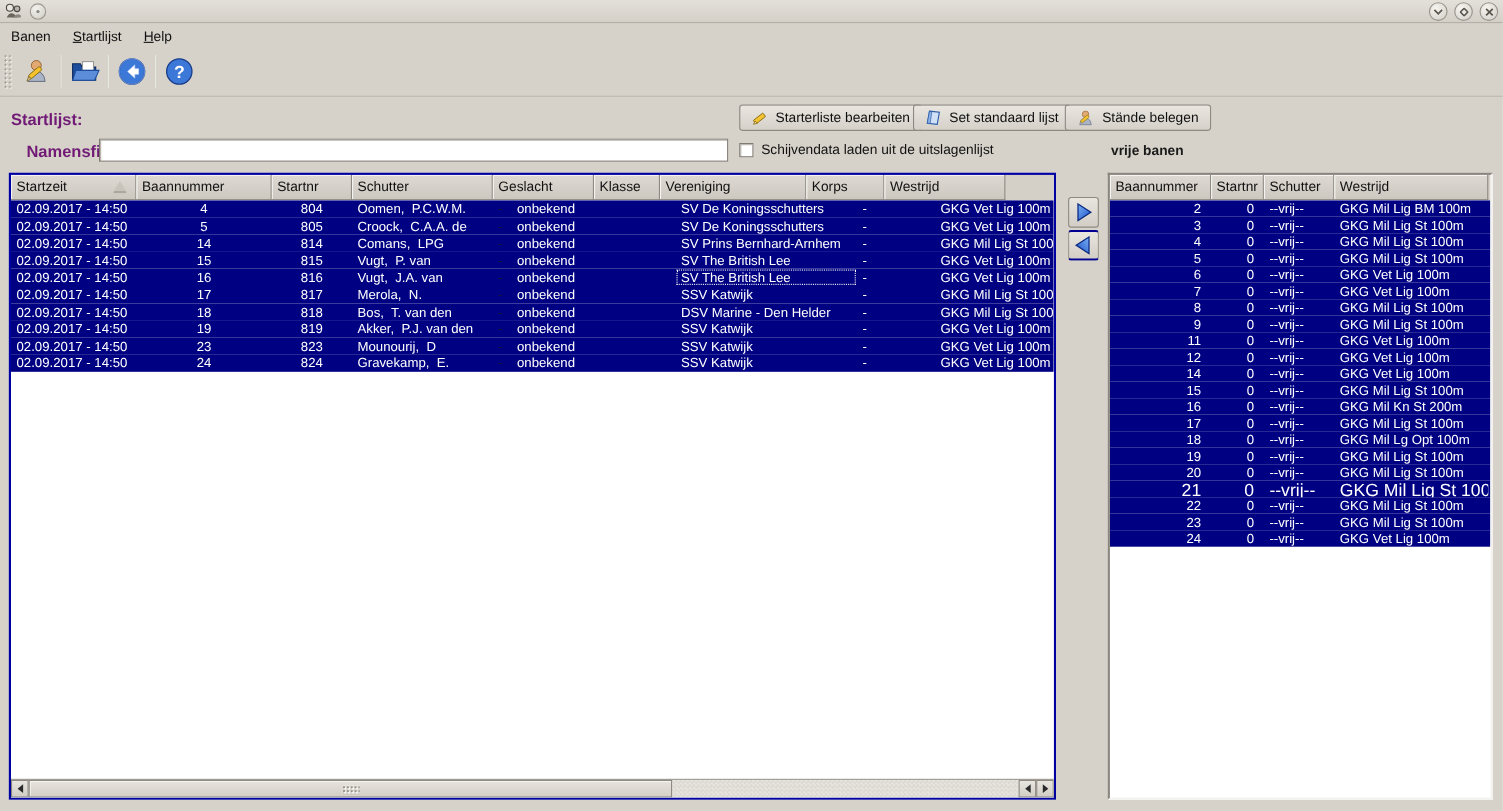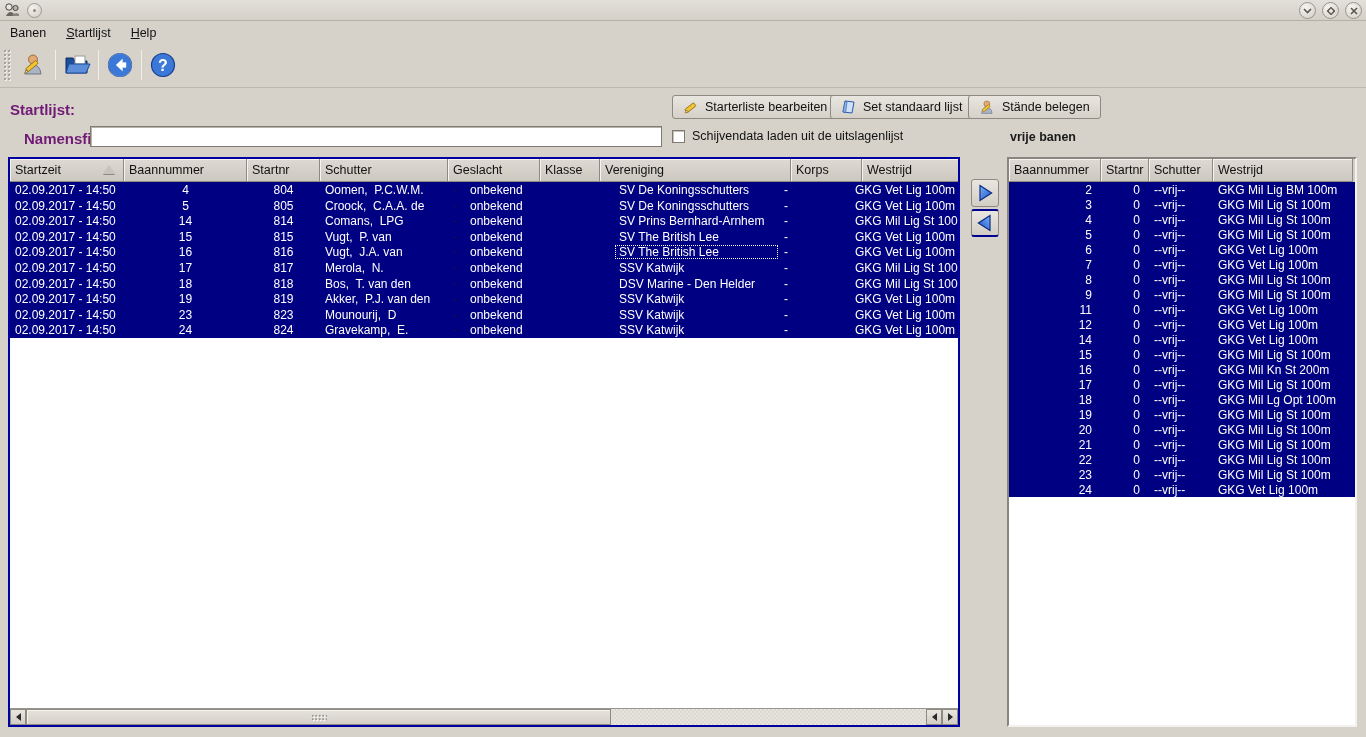--- a/index.html
+++ b/index.html
@@ -198,21 +198,21 @@
   <span class="vrije-banen">vrije banen</span>
 
   <div class="tablebox left">
     <div class="thead">
         <div class="th" style="width: 114px;">Startzeit<span class="sort-tri"></span></div>
         <div class="th" style="width: 123px;">Baannummer</div>
         <div class="th" style="width: 73px;">Startnr</div>
         <div class="th" style="width: 128px;">Schutter</div>
         <div class="th" style="width: 92px;">Geslacht</div>
         <div class="th" style="width: 60px;">Klasse</div>
-        <div class="th" style="width: 191px;">Vereniging</div>
+        <div class="th" style="width: 133px;">Vereniging</div>
         <div class="th" style="width: 71px;">Korps</div>
         <div class="th" style="width: 110px;">Westrijd</div>
       </div>
     <div class="tbody">
         <div class="tr sel" style="height: 15.6px; font-size: 12px;"><div class="td a-left" style="width: 114px;">02.09.2017 - 14:50</div><div class="td a-center" style="width: 123px;">4</div><div class="td a-center" style="width: 73px;">804</div><div class="td a-left" style="width: 128px;">Oomen,  P.C.W.M.</div><div class="td a-left" style="width: 92px;"><span class="dash">-</span>onbekend</div><div class="td a-left" style="width: 74px;"></div><div class="td a-left" style="width: 165px;">SV De Koningsschutters</div><div class="td a-left" style="width: 71px;">-</div><div class="td a-left" style="width: 110px;">GKG Vet Lig 100m</div></div>
         <div class="tr sel" style="height: 15.6px; font-size: 12px;"><div class="td a-left" style="width: 114px;">02.09.2017 - 14:50</div><div class="td a-center" style="width: 123px;">5</div><div class="td a-center" style="width: 73px;">805</div><div class="td a-left" style="width: 128px;">Croock,  C.A.A. de</div><div class="td a-left" style="width: 92px;"><span class="dash">-</span>onbekend</div><div class="td a-left" style="width: 74px;"></div><div class="td a-left" style="width: 165px;">SV De Koningsschutters</div><div class="td a-left" style="width: 71px;">-</div><div class="td a-left" style="width: 110px;">GKG Vet Lig 100m</div></div>
         <div class="tr sel" style="height: 15.6px; font-size: 12px;"><div class="td a-left" style="width: 114px;">02.09.2017 - 14:50</div><div class="td a-center" style="width: 123px;">14</div><div class="td a-center" style="width: 73px;">814</div><div class="td a-left" style="width: 128px;">Comans,  LPG</div><div class="td a-left" style="width: 92px;"><span class="dash">-</span>onbekend</div><div class="td a-left" style="width: 74px;"></div><div class="td a-left" style="width: 165px;">SV Prins Bernhard-Arnhem</div><div class="td a-left" style="width: 71px;">-</div><div class="td a-left" style="width: 110px;">GKG Mil Lig St 100m</div></div>
         <div class="tr sel" style="height: 15.6px; font-size: 12px;"><div class="td a-left" style="width: 114px;">02.09.2017 - 14:50</div><div class="td a-center" style="width: 123px;">15</div><div class="td a-center" style="width: 73px;">815</div><div class="td a-left" style="width: 128px;">Vugt,  P. van</div><div class="td a-left" style="width: 92px;"><span class="dash">-</span>onbekend</div><div class="td a-left" style="width: 74px;"></div><div class="td a-left" style="width: 165px;">SV The British Lee</div><div class="td a-left" style="width: 71px;">-</div><div class="td a-left" style="width: 110px;">GKG Vet Lig 100m</div></div>
         <div class="tr sel" style="height: 15.6px; font-size: 12px;"><div class="td a-left" style="width: 114px;">02.09.2017 - 14:50</div><div class="td a-center" style="width: 123px;">16</div><div class="td a-center" style="width: 73px;">816</div><div class="td a-left" style="width: 128px;">Vugt,  J.A. van</div><div class="td a-left" style="width: 92px;"><span class="dash">-</span>onbekend</div><div class="td a-left" style="width: 74px;"></div><div class="td a-left focus-cell" style="width: 165px;">SV The British Lee</div><div class="td a-left" style="width: 71px;">-</div><div class="td a-left" style="width: 110px;">GKG Vet Lig 100m</div></div>
         <div class="tr sel" style="height: 15.6px; font-size: 12px;"><div class="td a-left" style="width: 114px;">02.09.2017 - 14:50</div><div class="td a-center" style="width: 123px;">17</div><div class="td a-center" style="width: 73px;">817</div><div class="td a-left" style="width: 128px;">Merola,  N.</div><div class="td a-left" style="width: 92px;"><span class="dash">-</span>onbekend</div><div class="td a-left" style="width: 74px;"></div><div class="td a-left" style="width: 165px;">SSV Katwijk</div><div class="td a-left" style="width: 71px;">-</div><div class="td a-left" style="width: 110px;">GKG Mil Lig St 100m</div></div>
@@ -278,20 +278,20 @@
         <div class="tr sel" style="height: 15px; font-size: 12px;"><div class="td a-right" style="width: 92px;">9</div><div class="td a-right" style="width: 48px;">0</div><div class="td a-left" style="width: 64px;">--vrij--</div><div class="td a-left" style="width: 140px;">GKG Mil Lig St 100m</div></div>
         <div class="tr sel" style="height: 15px; font-size: 12px;"><div class="td a-right" style="width: 92px;">11</div><div class="td a-right" style="width: 48px;">0</div><div class="td a-left" style="width: 64px;">--vrij--</div><div class="td a-left" style="width: 140px;">GKG Vet Lig 100m</div></div>
         <div class="tr sel" style="height: 15px; font-size: 12px;"><div class="td a-right" style="width: 92px;">12</div><div class="td a-right" style="width: 48px;">0</div><div class="td a-left" style="width: 64px;">--vrij--</div><div class="td a-left" style="width: 140px;">GKG Vet Lig 100m</div></div>
         <div class="tr sel" style="height: 15px; font-size: 12px;"><div class="td a-right" style="width: 92px;">14</div><div class="td a-right" style="width: 48px;">0</div><div class="td a-left" style="width: 64px;">--vrij--</div><div class="td a-left" style="width: 140px;">GKG Vet Lig 100m</div></div>
         <div class="tr sel" style="height: 15px; font-size: 12px;"><div class="td a-right" style="width: 92px;">15</div><div class="td a-right" style="width: 48px;">0</div><div class="td a-left" style="width: 64px;">--vrij--</div><div class="td a-left" style="width: 140px;">GKG Mil Lig St 100m</div></div>
         <div class="tr sel" style="height: 15px; font-size: 12px;"><div class="td a-right" style="width: 92px;">16</div><div class="td a-right" style="width: 48px;">0</div><div class="td a-left" style="width: 64px;">--vrij--</div><div class="td a-left" style="width: 140px;">GKG Mil Kn St 200m</div></div>
         <div class="tr sel" style="height: 15px; font-size: 12px;"><div class="td a-right" style="width: 92px;">17</div><div class="td a-right" style="width: 48px;">0</div><div class="td a-left" style="width: 64px;">--vrij--</div><div class="td a-left" style="width: 140px;">GKG Mil Lig St 100m</div></div>
         <div class="tr sel" style="height: 15px; font-size: 12px;"><div class="td a-right" style="width: 92px;">18</div><div class="td a-right" style="width: 48px;">0</div><div class="td a-left" style="width: 64px;">--vrij--</div><div class="td a-left" style="width: 140px;">GKG Mil Lg Opt 100m</div></div>
         <div class="tr sel" style="height: 15px; font-size: 12px;"><div class="td a-right" style="width: 92px;">19</div><div class="td a-right" style="width: 48px;">0</div><div class="td a-left" style="width: 64px;">--vrij--</div><div class="td a-left" style="width: 140px;">GKG Mil Lig St 100m</div></div>
         <div class="tr sel" style="height: 15px; font-size: 12px;"><div class="td a-right" style="width: 92px;">20</div><div class="td a-right" style="width: 48px;">0</div><div class="td a-left" style="width: 64px;">--vrij--</div><div class="td a-left" style="width: 140px;">GKG Mil Lig St 100m</div></div>
-        <div class="tr sel" style="height: 15px; font-size: 12px;"><div class="td a-right" style="width: 92px;">21</div><div class="td a-right" style="width: 48px;">0</div><div class="td a-left" style="width: 64px;">--vrij--</div><div class="td a-left" style="width: 140px;">GKG Mil Lig St 100m</div></div>
+        <div class="tr sel" style="height: 15px; font-size: 16px;"><div class="td a-right" style="width: 92px;">21</div><div class="td a-right" style="width: 48px;">0</div><div class="td a-left" style="width: 64px;">--vrij--</div><div class="td a-left" style="width: 140px;">GKG Mil Lig St 100m</div></div>
         <div class="tr sel" style="height: 15px; font-size: 12px;"><div class="td a-right" style="width: 92px;">22</div><div class="td a-right" style="width: 48px;">0</div><div class="td a-left" style="width: 64px;">--vrij--</div><div class="td a-left" style="width: 140px;">GKG Mil Lig St 100m</div></div>
         <div class="tr sel" style="height: 15px; font-size: 12px;"><div class="td a-right" style="width: 92px;">23</div><div class="td a-right" style="width: 48px;">0</div><div class="td a-left" style="width: 64px;">--vrij--</div><div class="td a-left" style="width: 140px;">GKG Mil Lig St 100m</div></div>
         <div class="tr sel" style="height: 15px; font-size: 12px;"><div class="td a-right" style="width: 92px;">24</div><div class="td a-right" style="width: 48px;">0</div><div class="td a-left" style="width: 64px;">--vrij--</div><div class="td a-left" style="width: 140px;">GKG Vet Lig 100m</div></div>
       </div>
   </div>
 
 </div>
 
 </body></html>

